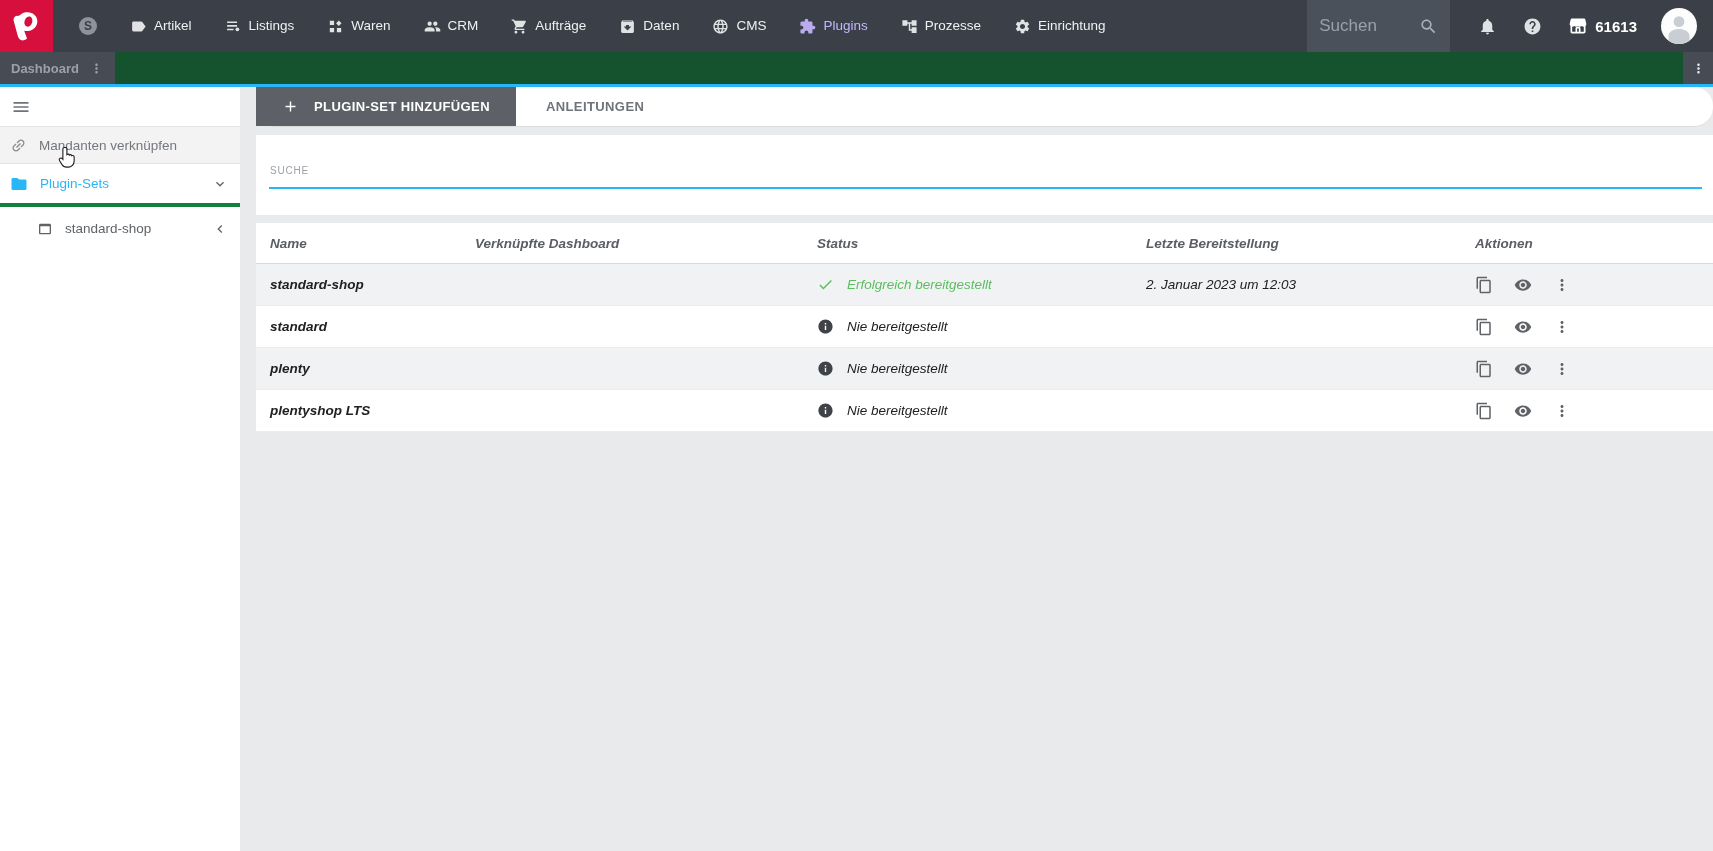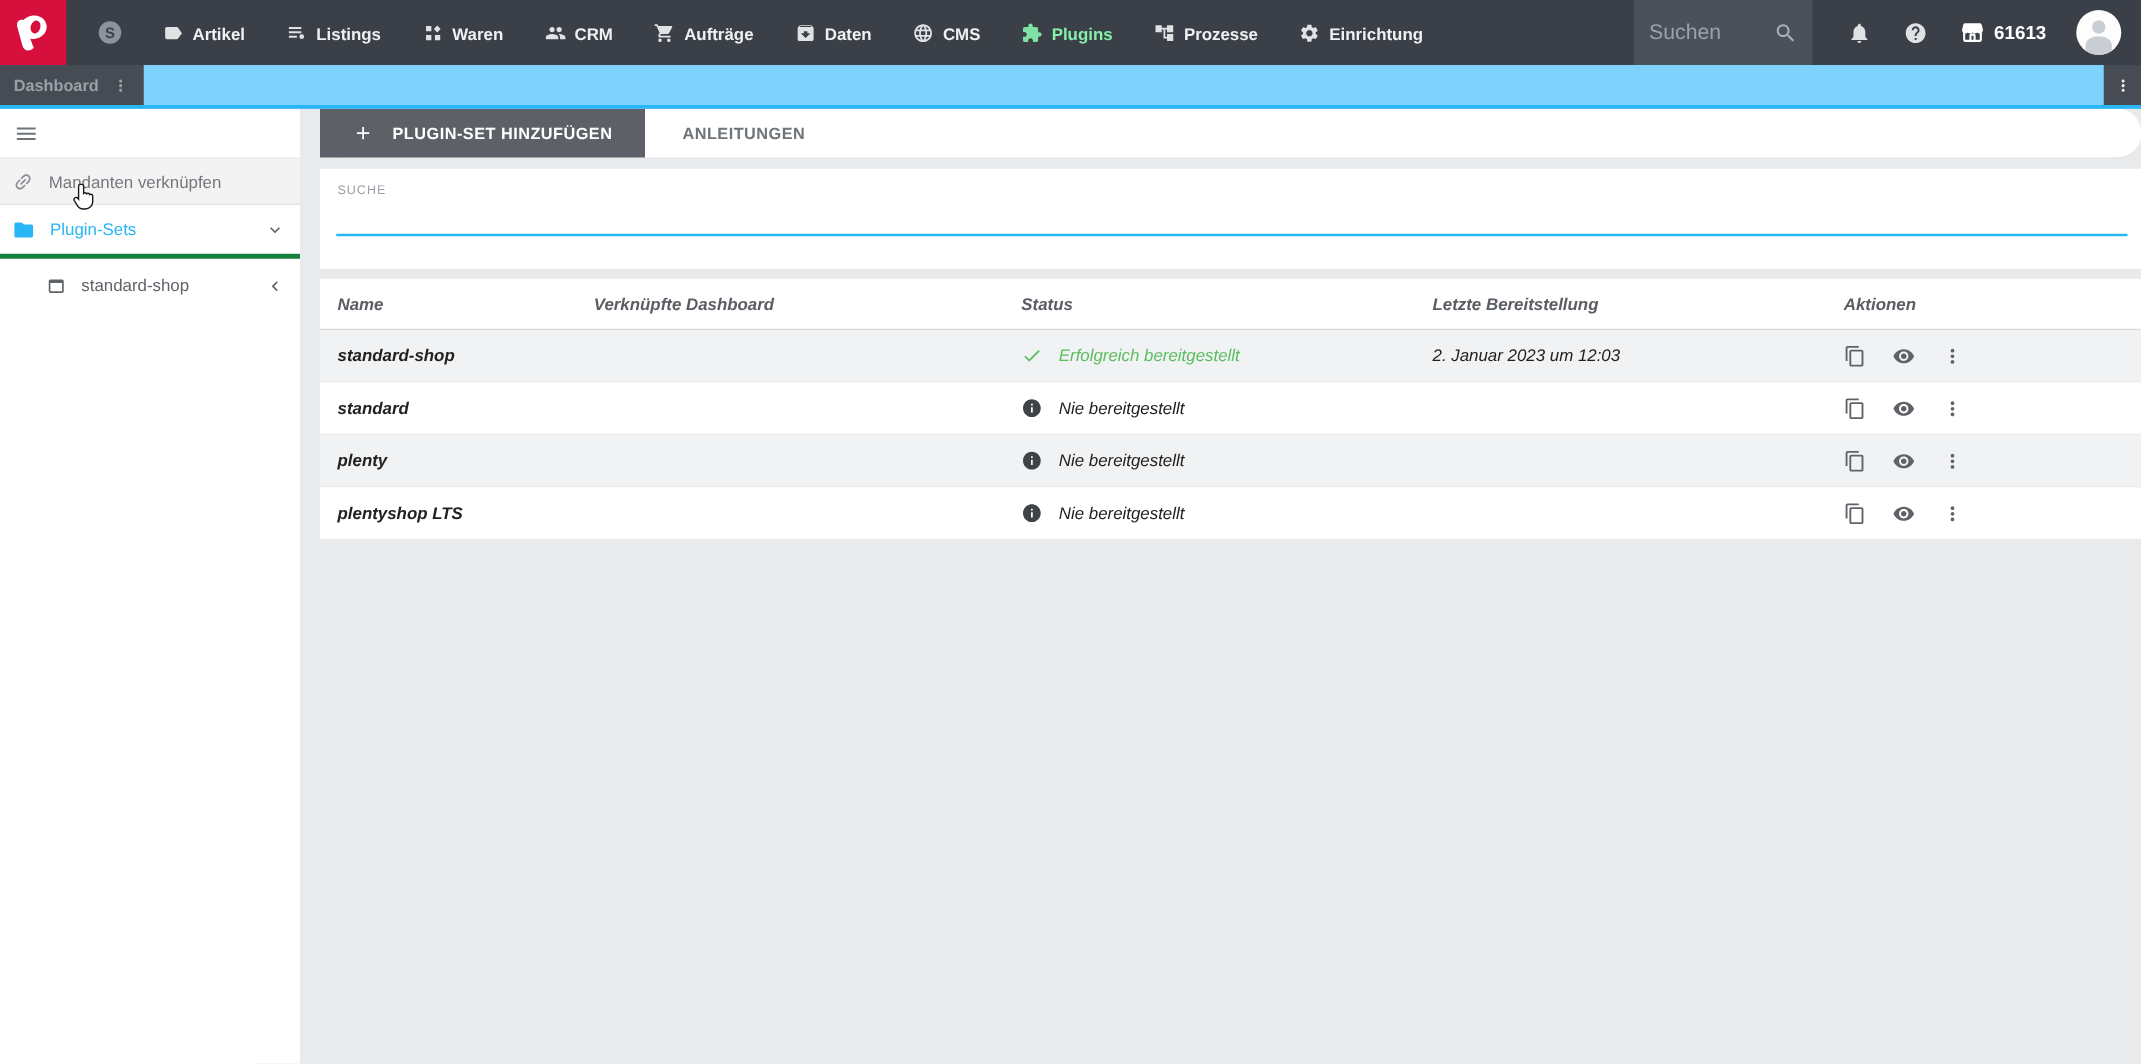--- a/index.html
+++ b/index.html
@@ -4,40 +4,40 @@
 <style>
   * { box-sizing: border-box; margin: 0; padding: 0; }
   html,body { width:1713px; height:851px; overflow:hidden; }
   body { font-family:"Liberation Sans", sans-serif; background:#e9eaec; position:relative; }
   svg { display:block; }
 
   
   .navbar { height:52px; background:#3b4048; display:flex; align-items:center; }
   .logo { width:53px; height:52px; background:#d60f3d; display:flex; align-items:center; justify-content:center; flex-shrink:0; cursor:pointer; }
   .nav-items { display:flex; align-items:center; gap:33px; margin-left:26px; }
-  .nav-item { display:flex; align-items:flex-end; gap:7px; color:#eef0f2; font-size:13.5px; font-weight:700; cursor:pointer; white-space:nowrap; }
+  .nav-item { display:flex; align-items:flex-start; gap:7px; color:#eef0f2; font-size:13.5px; font-weight:400; cursor:pointer; white-space:nowrap; }
   .nav-item svg { width:17px; height:17px; fill:currentColor; opacity:.92; }
-  .nav-item.active { color:#86efac; }
+  .nav-item.active { color:#c4b5fd; }
   .currency-badge { width:18px; height:18px; border-radius:50%; background:#8d939b; color:#3b4048; font-size:12px; font-weight:700; display:flex; align-items:center; justify-content:center; cursor:pointer; }
   .nav-right { margin-left:auto; display:flex; align-items:center; height:100%; }
   .search-box { width:143px; height:52px; background:#4a515b; display:flex; align-items:center; padding:0 12px; }
   .search-box input { width:92px; background:transparent; border:none; outline:none; font-size:17px; color:#e8eaec; font-family:inherit; }
   .search-box input::placeholder { color:#99a1a9; }
   .search-box svg { width:19px; height:19px; fill:#aab1b9; margin-left:auto; cursor:pointer; }
   .nav-icon { color:#dfe2e5; cursor:pointer; }
   .nav-icon svg { width:19px; height:19px; fill:currentColor; }
   .bell { margin-left:28px; }
   .help { margin-left:26px; }
   .shop-group { margin-left:26px; display:flex; align-items:center; gap:7px; color:#fff; font-size:15px; font-weight:700; cursor:pointer; }
   .shop-group svg { width:20px; height:20px; fill:#fff; }
   .avatar { width:36px; height:36px; border-radius:50%; background:#fdfdfd; margin:0 16px 0 24px; overflow:hidden; cursor:pointer; position:relative; }
   .avatar svg { width:36px; height:36px; fill:#c9ced4; }
 
   
-  .tabbar { height:35px; background:#7dd3fc; display:flex; align-items:stretch; border-bottom:3px solid #29b6f6; position:relative; }
+  .tabbar { height:35px; background:#14532d; display:flex; align-items:stretch; border-bottom:3px solid #29b6f6; position:relative; }
   .tab { display:flex; align-items:center; gap:10px; padding:0 11px; font-size:13px; font-weight:700; cursor:pointer; }
   .tab-dashboard { background:#474c54; color:#9aa1a8; }
   .tab-active { background:#29b6f6; color:#fff; margin-left:10px; }
   .tab .kebab svg { width:15px; height:15px; fill:currentColor; }
   .tab-close svg { width:17px; height:17px; fill:#fff; }
   .tab-overflow { position:absolute; right:0; top:0; width:30px; height:32px; background:#474c54; display:flex; align-items:center; justify-content:center; cursor:pointer; }
   .tab-overflow svg { width:15px; height:15px; fill:#e8eaec; }
 
   
   .content { display:flex; height:764px; }
@@ -55,21 +55,21 @@
   .sb-shop { height:43px; color:#5f6368; padding-left:37px; }
   .sb-shop svg.ic { width:16px; height:16px; fill:#5f6368; }
 
   .main { flex:1; margin-left:16px; display:flex; flex-direction:column; }
   .toolbar { height:40px; background:#fff; border-bottom:1px solid #dcdcdd; display:flex; align-items:stretch;border-radius:19px; }
   .btn-primary { border:none; cursor:pointer; background:#5d6167; color:#fff; font-family:inherit; font-weight:700; font-size:13px; letter-spacing:.4px; display:flex; align-items:center; gap:15px; padding:0 26px; }
   .btn-primary svg { width:17px; height:17px; fill:#fff; }
   .btn-secondary { border:none; cursor:pointer; background:transparent; color:#6f747a; font-family:Liberation Sans, sans-serif; font-weight:700; font-size:13px; letter-spacing:.4px; padding:0 30px; }
 
   .search-card { margin-top:8px; height:80px; background:#fff; position:relative; }
-  .search-label { position:absolute; left:14px; top:12px; font-size:10px; color:#9aa0a6; letter-spacing:.8px; }
+  .search-label { position:absolute; left:14px; top:30px; font-size:10px; color:#9aa0a6; letter-spacing:.8px; }
   .search-card input { position:absolute; left:13px; right:11px; top:30px; height:24px; border:none; outline:none; background:transparent; border-bottom:2px solid #29b6f6; font-size:15px; font-family:inherit; color:#212121; }
 
   .table-card { margin-top:8px; background:#fff; }
   .thead, .trow { display:grid; grid-template-columns:205px 342px 329px 314px 1fr; align-items:center; padding-left:14px;font-style:italic; }
   .thead { height:41px; border-bottom:1px solid #d9d9da; font-size:13.5px; font-weight:700; color:#5a5e63; }
   .trow { height:42px; font-size:13.5px; color:#212121; border-bottom:1px solid #ececee; background:#fff; cursor:pointer; }
   .trow.striped { background:#f1f2f3; }
   .c-name { font-weight:700; }
   .status { display:flex; align-items:center; gap:13px; }
   .status svg { width:17px; height:17px; }

